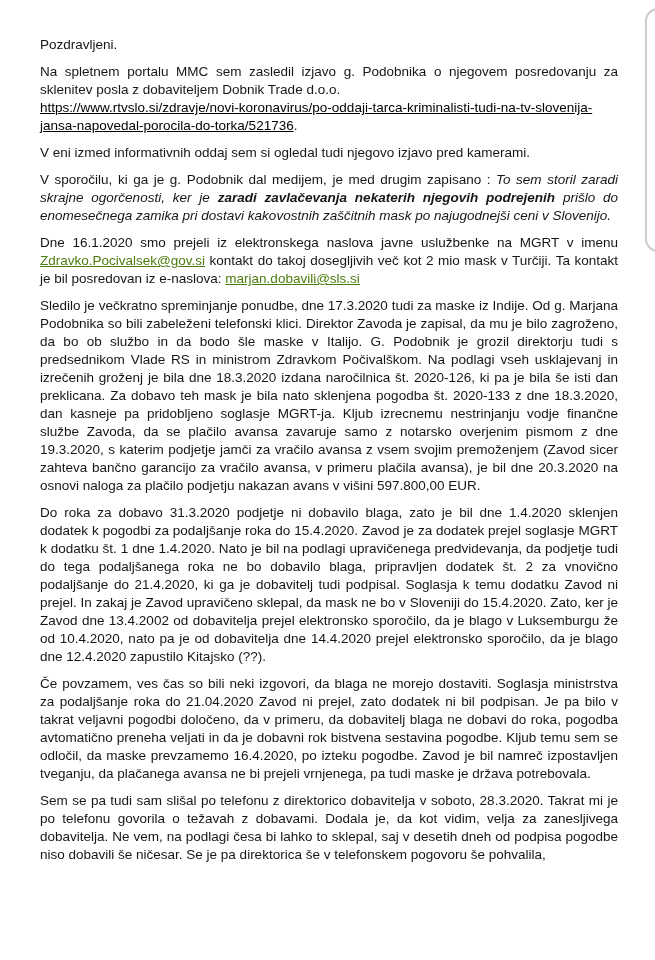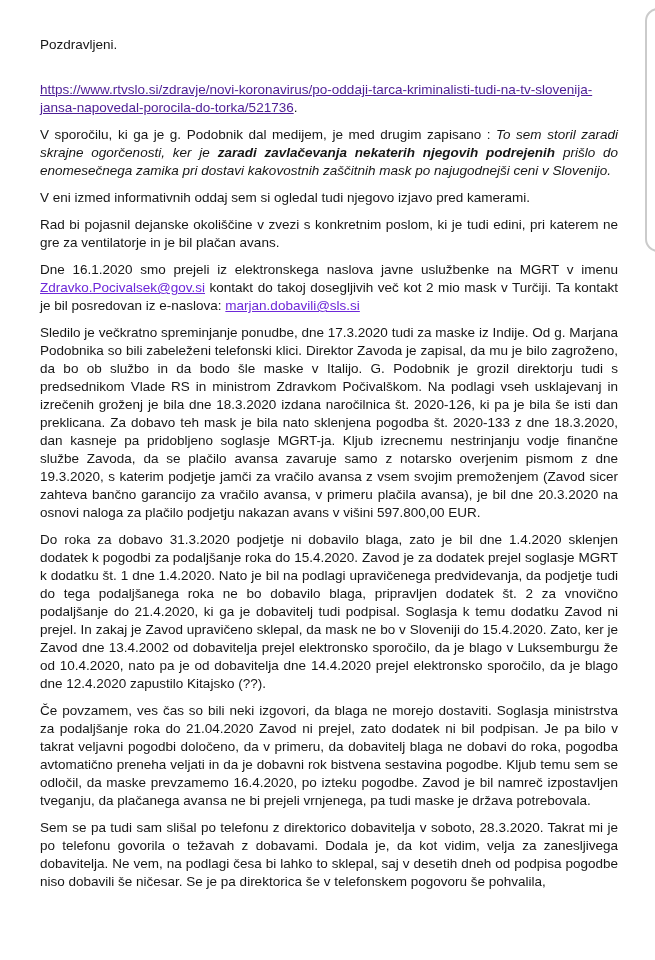--- a/index.html
+++ b/index.html
@@ -15,41 +15,40 @@
     left: 40px; top: 36px;
     width: 578px;
     color: #161616;
     font-size: 13.5px;
     line-height: 18px;
     text-align: justify;
   }
   .doc p { margin: 0 0 9px 0; }
   .italic { font-style: italic; }
   .bold-italic { font-style: italic; font-weight: bold; }
-  a.link-dark { color: #4c1d95; text-decoration: underline; }
-  a.link-blue { color: #6d28d9; text-decoration: underline; }
+  a.link-dark { color: #000000; text-decoration: underline; }
+  a.link-blue { color: #4d7c0f; text-decoration: underline; }
   .scroll-outline {
     position: absolute;
     left: 645px; top: 8px;
     width: 30px; height: 244px;
     border: 2px solid #cbcbcb;
     border-radius: 13px;
     background: transparent;
     box-sizing: border-box;
   }
 </style>
 </head>
 <body>
 
 <div class="doc">
     <p><span>Pozdravljeni.</span></p>
-    <p><br><a href="#" class="link-dark">https://www.rtvslo.si/zdravje/novi-koronavirus/po-oddaji-tarca-kriminalisti-tudi-na-tv-slovenija-jansa-napovedal-porocila-do-torka/521736</a><span>.</span></p>
+    <p><span>Na spletnem portalu MMC sem zasledil izjavo g. Podobnika o njegovem posredovanju za sklenitev posla z dobaviteljem Dobnik Trade d.o.o.</span><br><a href="#" class="link-dark">https://www.rtvslo.si/zdravje/novi-koronavirus/po-oddaji-tarca-kriminalisti-tudi-na-tv-slovenija-jansa-napovedal-porocila-do-torka/521736</a><span>.</span></p>
+    <p><span>V eni izmed informativnih oddaj sem si ogledal tudi njegovo izjavo pred kamerami.</span></p>
     <p><span>V sporočilu, ki ga je g. Podobnik dal medijem, je med drugim zapisano : </span><span class="italic">To sem storil zaradi skrajne ogorčenosti, ker je </span><span class="bold-italic">zaradi zavlačevanja nekaterih njegovih podrejenih</span><span class="italic"> prišlo do enomesečnega zamika pri dostavi kakovostnih zaščitnih mask po najugodnejši ceni v Slovenijo.</span></p>
-    <p><span>V eni izmed informativnih oddaj sem si ogledal tudi njegovo izjavo pred kamerami.</span></p>
-    <p><span>Rad bi pojasnil dejanske okoliščine v zvezi s konkretnim poslom, ki je tudi edini, pri katerem ne gre za ventilatorje in je bil plačan avans.</span></p>
     <p><span>Dne 16.1.2020 smo prejeli iz elektronskega naslova javne uslužbenke na MGRT  v imenu </span><a href="#" class="link-blue">Zdravko.Pocivalsek@gov.si</a><span> kontakt do takoj dosegljivih več kot 2 mio mask v Turčiji. Ta kontakt je bil posredovan iz e-naslova: </span><a href="#" class="link-blue">marjan.dobavili@sls.si</a></p>
     <p><span>Sledilo je večkratno spreminjanje ponudbe, dne 17.3.2020 tudi za maske iz Indije. Od g. Marjana Podobnika so bili zabeleženi telefonski klici. Direktor Zavoda je zapisal, da mu je bilo zagroženo, da bo ob službo in da bodo šle maske v Italijo. G. Podobnik je grozil direktorju tudi s predsednikom Vlade RS in ministrom Zdravkom Počivalškom. Na podlagi vseh usklajevanj in izrečenih groženj je bila dne 18.3.2020 izdana naročilnica št. 2020-126, ki pa je bila še isti dan preklicana. Za dobavo teh mask je bila nato sklenjena pogodba št. 2020-133 z dne 18.3.2020, dan kasneje pa pridobljeno soglasje MGRT-ja. Kljub izrecnemu nestrinjanju vodje finančne službe Zavoda, da se plačilo avansa zavaruje samo z notarsko overjenim pismom z dne 19.3.2020, s katerim podjetje jamči za vračilo avansa z vsem svojim premoženjem (Zavod sicer zahteva bančno garancijo za vračilo avansa, v primeru plačila avansa), je bil dne 20.3.2020 na osnovi naloga za plačilo podjetju nakazan avans v višini 597.800,00 EUR.</span></p>
     <p><span>Do roka za dobavo 31.3.2020 podjetje ni dobavilo blaga, zato je bil dne 1.4.2020 sklenjen dodatek k pogodbi za podaljšanje roka do 15.4.2020. Zavod je za dodatek prejel soglasje MGRT k dodatku št. 1 dne 1.4.2020. Nato je bil na podlagi upravičenega predvidevanja, da podjetje tudi do tega podaljšanega roka ne bo dobavilo blaga, pripravljen dodatek št. 2 za vnovično podaljšanje do 21.4.2020, ki ga je dobavitelj tudi podpisal. Soglasja k temu dodatku Zavod ni prejel. In zakaj je Zavod upravičeno sklepal, da mask ne bo v Sloveniji do 15.4.2020. Zato, ker je Zavod dne 13.4.2002 od dobavitelja prejel elektronsko sporočilo, da je blago v Luksemburgu že od 10.4.2020, nato pa je od dobavitelja dne 14.4.2020 prejel elektronsko sporočilo, da je blago dne 12.4.2020 zapustilo Kitajsko (??).</span></p>
     <p><span>Če povzamem, ves čas so bili neki izgovori, da blaga ne morejo dostaviti. Soglasja ministrstva za podaljšanje roka do 21.04.2020 Zavod ni prejel, zato dodatek ni bil podpisan. Je pa bilo v takrat veljavni pogodbi določeno, da v primeru, da dobavitelj blaga ne dobavi do roka, pogodba avtomatično preneha veljati in da je dobavni rok bistvena sestavina pogodbe. Kljub temu sem se odločil, da maske prevzamemo 16.4.2020, po izteku pogodbe. Zavod je bil namreč izpostavljen tveganju, da plačanega avansa ne bi prejeli vrnjenega, pa tudi maske je država potrebovala.</span></p>
     <p><span>Sem se pa tudi sam slišal po telefonu z direktorico dobavitelja v soboto, 28.3.2020. Takrat mi je po telefonu govorila o težavah z dobavami. Dodala je, da kot vidim, velja za zanesljivega dobavitelja. Ne vem, na podlagi česa bi lahko to sklepal, saj v desetih dneh od podpisa pogodbe niso dobavili še ničesar. Se je pa direktorica še v telefonskem pogovoru še pohvalila,</span></p>
   </div>
 
 <div class="scroll-outline"></div>
 
 </body></html>

